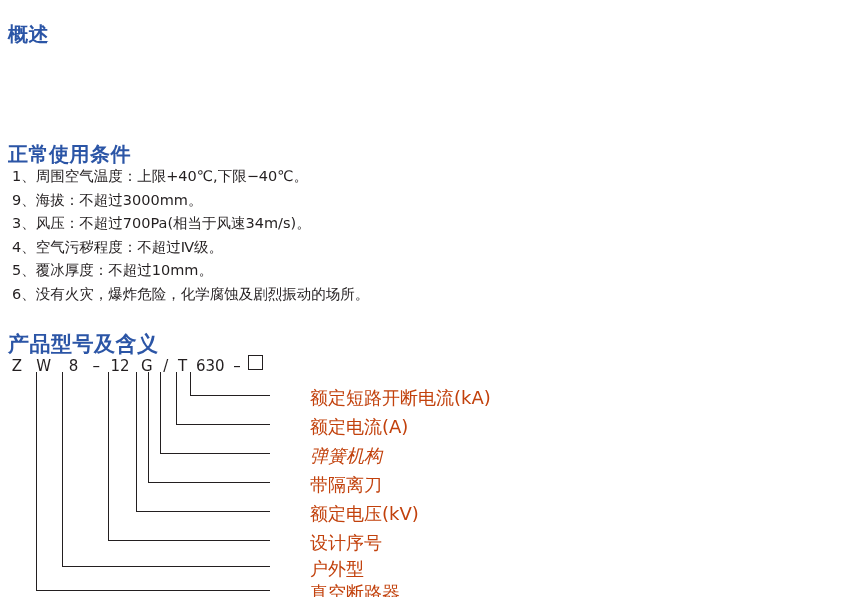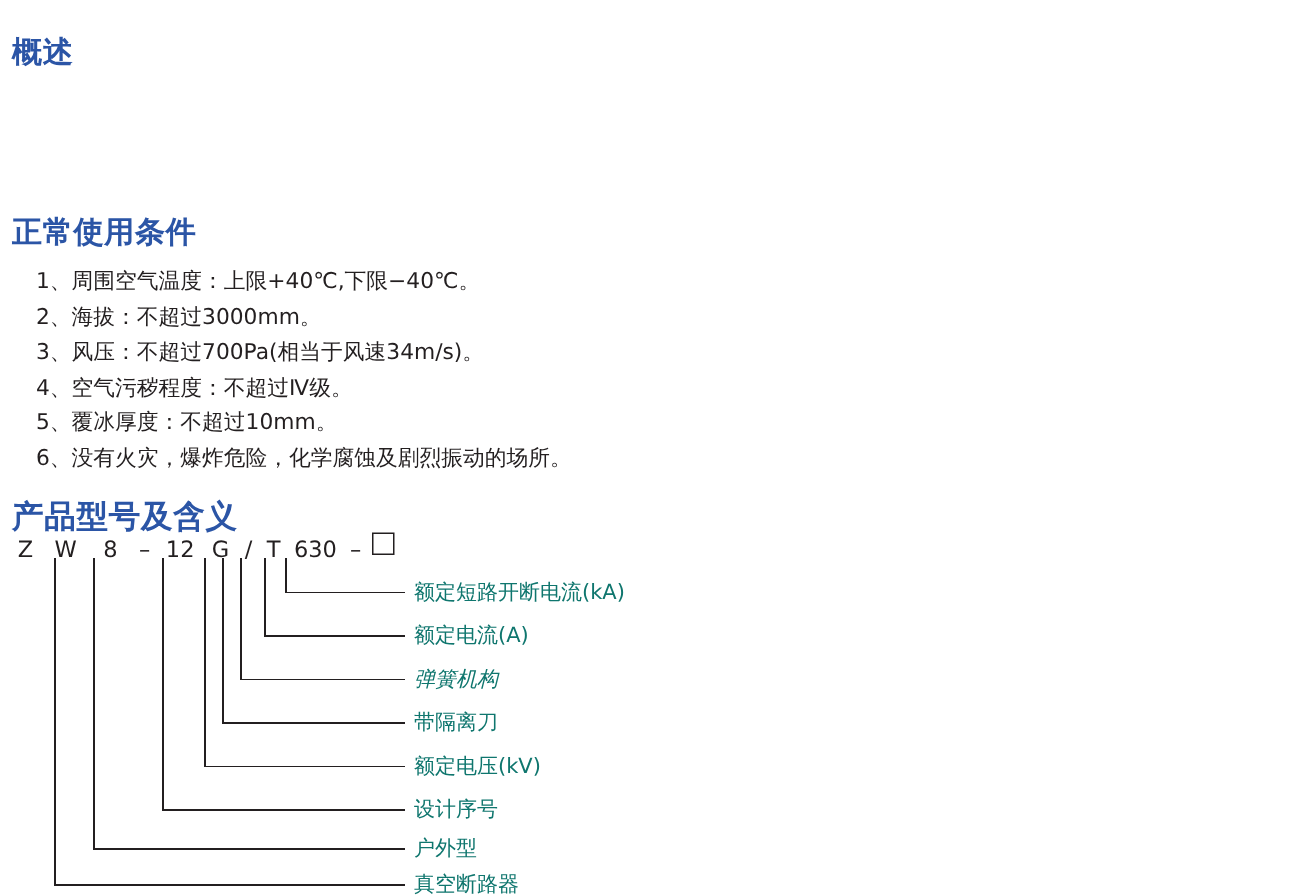--- a/index.html
+++ b/index.html
@@ -48,21 +48,21 @@
     font-size: 20px;
   }
   #conditions-list {
     position: absolute;
     left: 8px;
     top: 161px;
     width: 700px;
     font-size: 14.5px;
     line-height: 23.5px;
     list-style: none;
-    margin: 16px;
+    margin: 4px;
     padding: 0;
   }
   #conditions-list li {
     white-space: nowrap;
   }
   #model-title {
     position: absolute;
     left: 8px;
     top: 316px;
     font-size: 21px;
@@ -90,36 +90,37 @@
   
   #leader-diagram {
     position: absolute;
     left: 0;
     top: 370px;
     width: 867px;
     height: 225px;
   }
   .legend-label {
     position: absolute;
-    font-size: 14px;
-    color: #0f766e;
+    font-size: 18px;
+    color: #c2410c;
     white-space: nowrap;
+    margin-left: 34px;
   }
 </style>
 </head>
 <body>
 
 <div class="page">
 
   <h1 class="sec-title" id="overview-title">概述</h1>
 
   <h1 class="sec-title" id="conditions-title">正常使用条件</h1>
   <ul id="conditions-list">
     <li>1、周围空气温度：上限+40℃,下限−40℃。</li>
-    <li>2、海拔：不超过3000mm。</li>
+    <li>9、海拔：不超过3000mm。</li>
     <li>3、风压：不超过700Pa(相当于风速34m/s)。</li>
     <li>4、空气污秽程度：不超过Ⅳ级。</li>
     <li>5、覆冰厚度：不超过10mm。</li>
     <li>6、没有火灾，爆炸危险，化学腐蚀及剧烈振动的场所。</li>
   </ul>
 
   <h1 class="sec-title" id="model-title">产品型号及含义</h1>
 
   <div id="model-code">
     <span class="ch" style="width:18px">Z</span>

